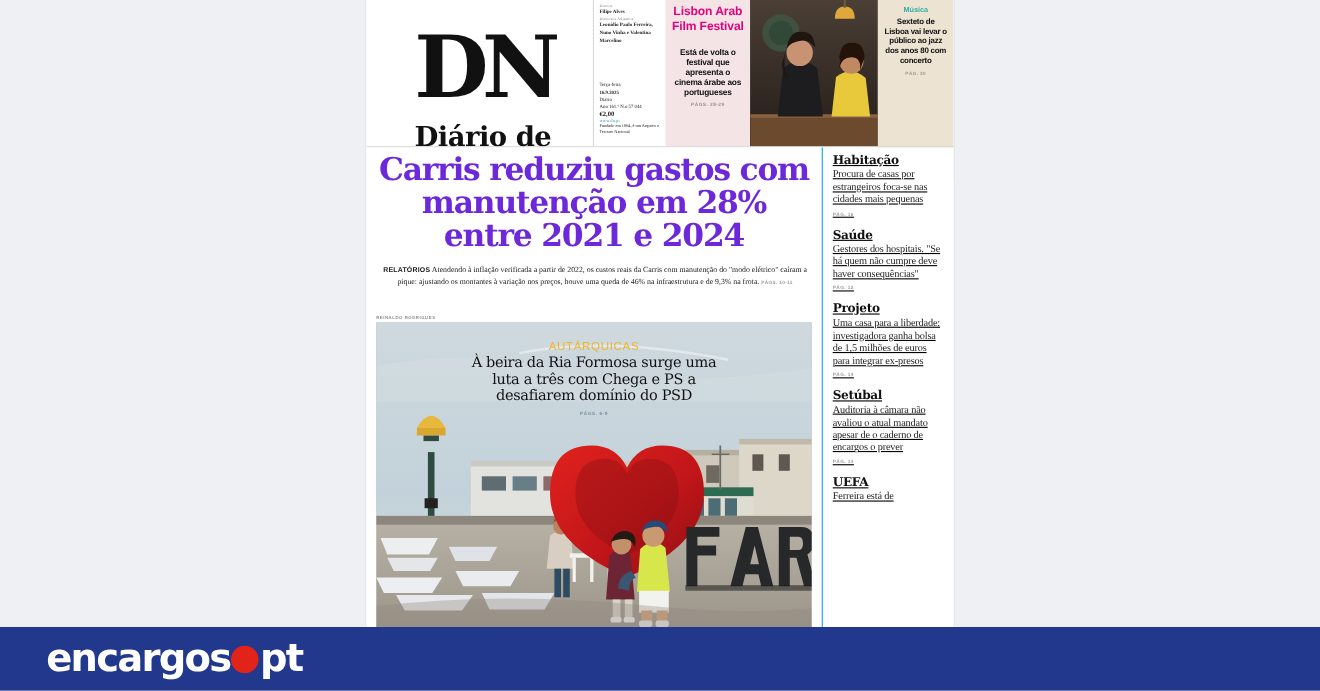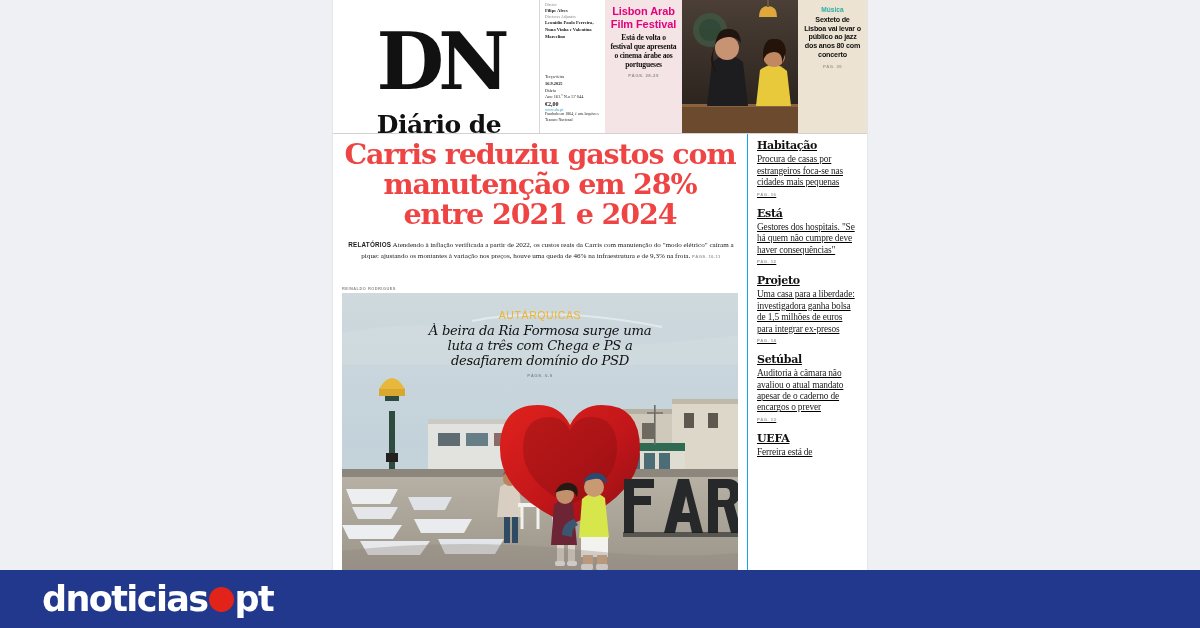--- a/index.html
+++ b/index.html
@@ -50,21 +50,21 @@
   .teaser-film{
     position:absolute;left:272px;top:0;width:77px;height:133px;
     background:#f4e4e5;box-sizing:border-box;padding:5px 5px 0 5px;
     text-align:center;
   }
   .teaser-film .kicker{
     font-family:"Liberation Sans", sans-serif;font-weight:700;font-size:11px;
     color:#e5007d;line-height:1.18;letter-spacing:-.1px;
   }
   .teaser-film .body{
-    margin-top:2px;font-family:Liberation Serif, serif;font-weight:700;
+    margin-top:12px;font-family:Liberation Sans, sans-serif;font-weight:700;
     font-size:7.6px;color:#111;line-height:1.2;letter-spacing:-.2px;
   }
   .teaser-film .pg{
     margin-top:4px;font-family:"Liberation Sans", sans-serif;font-weight:700;
     font-size:4.4px;color:#9a8f90;letter-spacing:.4px;
   }
 
   .photo-top{
     position:absolute;left:349px;top:0;width:116px;height:133px;
     overflow:hidden;background:#2a2420;
@@ -86,21 +86,21 @@
     margin-top:4px;font-family:"Liberation Sans", sans-serif;font-weight:700;
     font-size:4.2px;color:#a39884;letter-spacing:.4px;
   }
 
   .rule-main{position:absolute;left:0;top:133px;width:534px;height:1px;background:#d2d2d2;}
 
   
   .main-col{position:absolute;left:0;top:134px;width:414px;height:436px;background:#fff;}
   .headline{
     position:absolute;left:8px;top:5px;width:398px;text-align:center;
-    font-family:"DejaVu Serif", serif;font-weight:700;color:#ef4444;
+    font-family:"DejaVu Serif", serif;font-weight:700;color:#6d28d9;
     font-size:28.5px;line-height:1.06;letter-spacing:-1.1px;
   }
   .lede{
     position:absolute;left:14px;top:106px;width:388px;text-align:center;
     font-family:"Liberation Serif", serif;font-size:7.1px;line-height:1.52;
     color:#1a1a1a;
   }
   .lede b{font-family:"Liberation Sans", sans-serif;font-size:6.3px;letter-spacing:.2px;}
   .lede .pg{font-family:"Liberation Sans", sans-serif;font-weight:700;font-size:4.3px;color:#9b9b9b;letter-spacing:.3px;}
 
@@ -116,21 +116,21 @@
   .ph-overlay{
     position:absolute;left:50%;top:16px;transform:translateX(-50%);
     width:250px;text-align:center;z-index:7;
   }
   .ph-overlay .kicker{
     font-family:"Liberation Sans", sans-serif;font-weight:400;font-size:10.5px;
     color:#f0b429;letter-spacing:.6px;
   }
   .ph-overlay .hl{
     margin-top:2px;font-family:"DejaVu Serif", serif;font-weight:400;
-    font-size:13.2px;line-height:1.14;color:#111;letter-spacing:-.3px;font-style:italic;
+    font-size:13.2px;line-height:1.14;color:#111;letter-spacing:-.3px;
   }
   .ph-overlay .pg{
     margin-top:5px;font-family:"Liberation Sans", sans-serif;font-weight:700;
     font-size:4.3px;color:#7d8e99;letter-spacing:.5px;
   }
 
   
   .side{
     position:absolute;left:414px;top:134px;width:120px;height:500px;
     background:#fff;border-left:1px solid #0ea5e9;box-sizing:border-box;
@@ -367,21 +367,21 @@
 
     <div class="side">
 
       <div class="s-item">
         <div class="t">Habitação</div>
         <div class="d">Procura de casas por estrangeiros foca-se nas cidades mais pequenas</div>
         <div class="pg">PÁG. 16</div>
       </div>
 
       <div class="s-item">
-        <div class="t">Está</div>
+        <div class="t">Saúde</div>
         <div class="d">Gestores dos hospitais. "Se há quem não cumpre deve haver consequências"</div>
         <div class="pg">PÁG. 12</div>
       </div>
 
       <div class="s-item">
         <div class="t">Projeto</div>
         <div class="d">Uma casa para a liberdade: investigadora ganha bolsa de 1,5 milhões de euros para integrar ex-presos</div>
         <div class="pg">PÁG. 14</div>
       </div>
 
@@ -393,19 +393,19 @@
 
       <div class="s-item">
         <div class="t">UEFA</div>
         <div class="d">Ferreira está de</div>
       </div>
     </div>
   </div>
 
   <div class="banner">
     <div class="brand">
-      <span>dnoticias</span>
+      <span>encargos</span>
       <span class="dot"></span>
       <span>pt</span>
     </div>
   </div>
 
 </div>
 
 </body></html>

